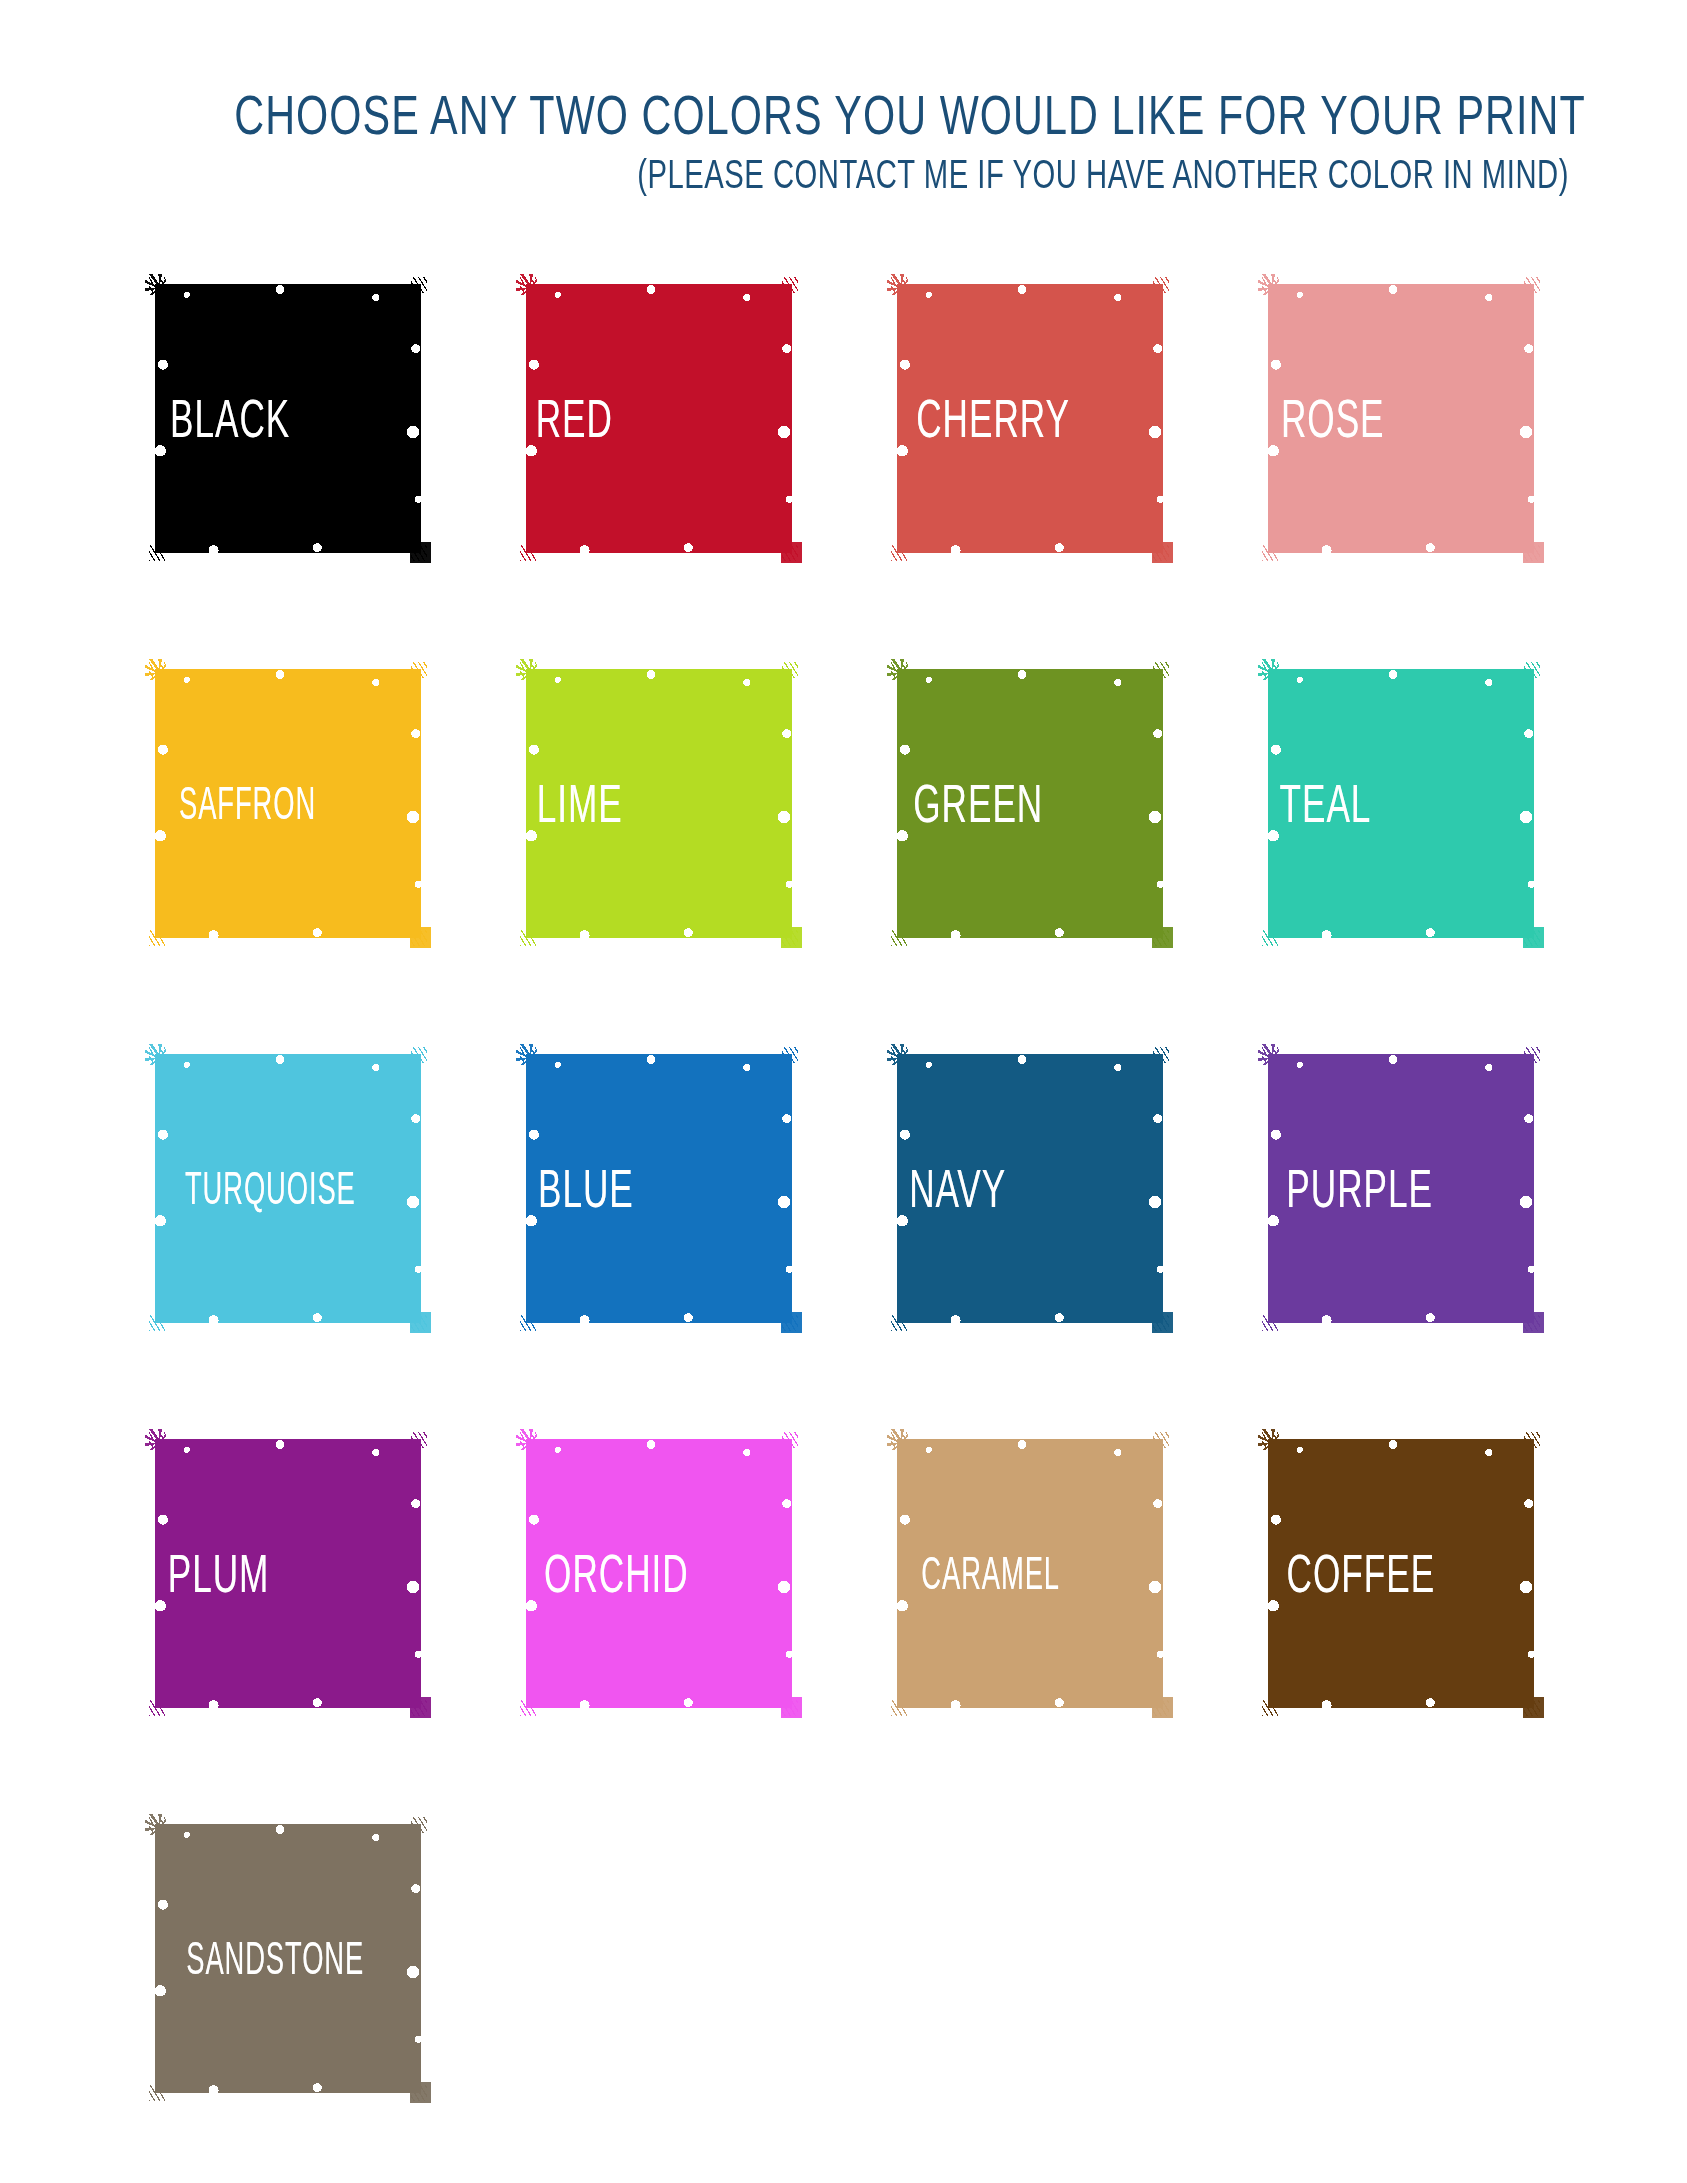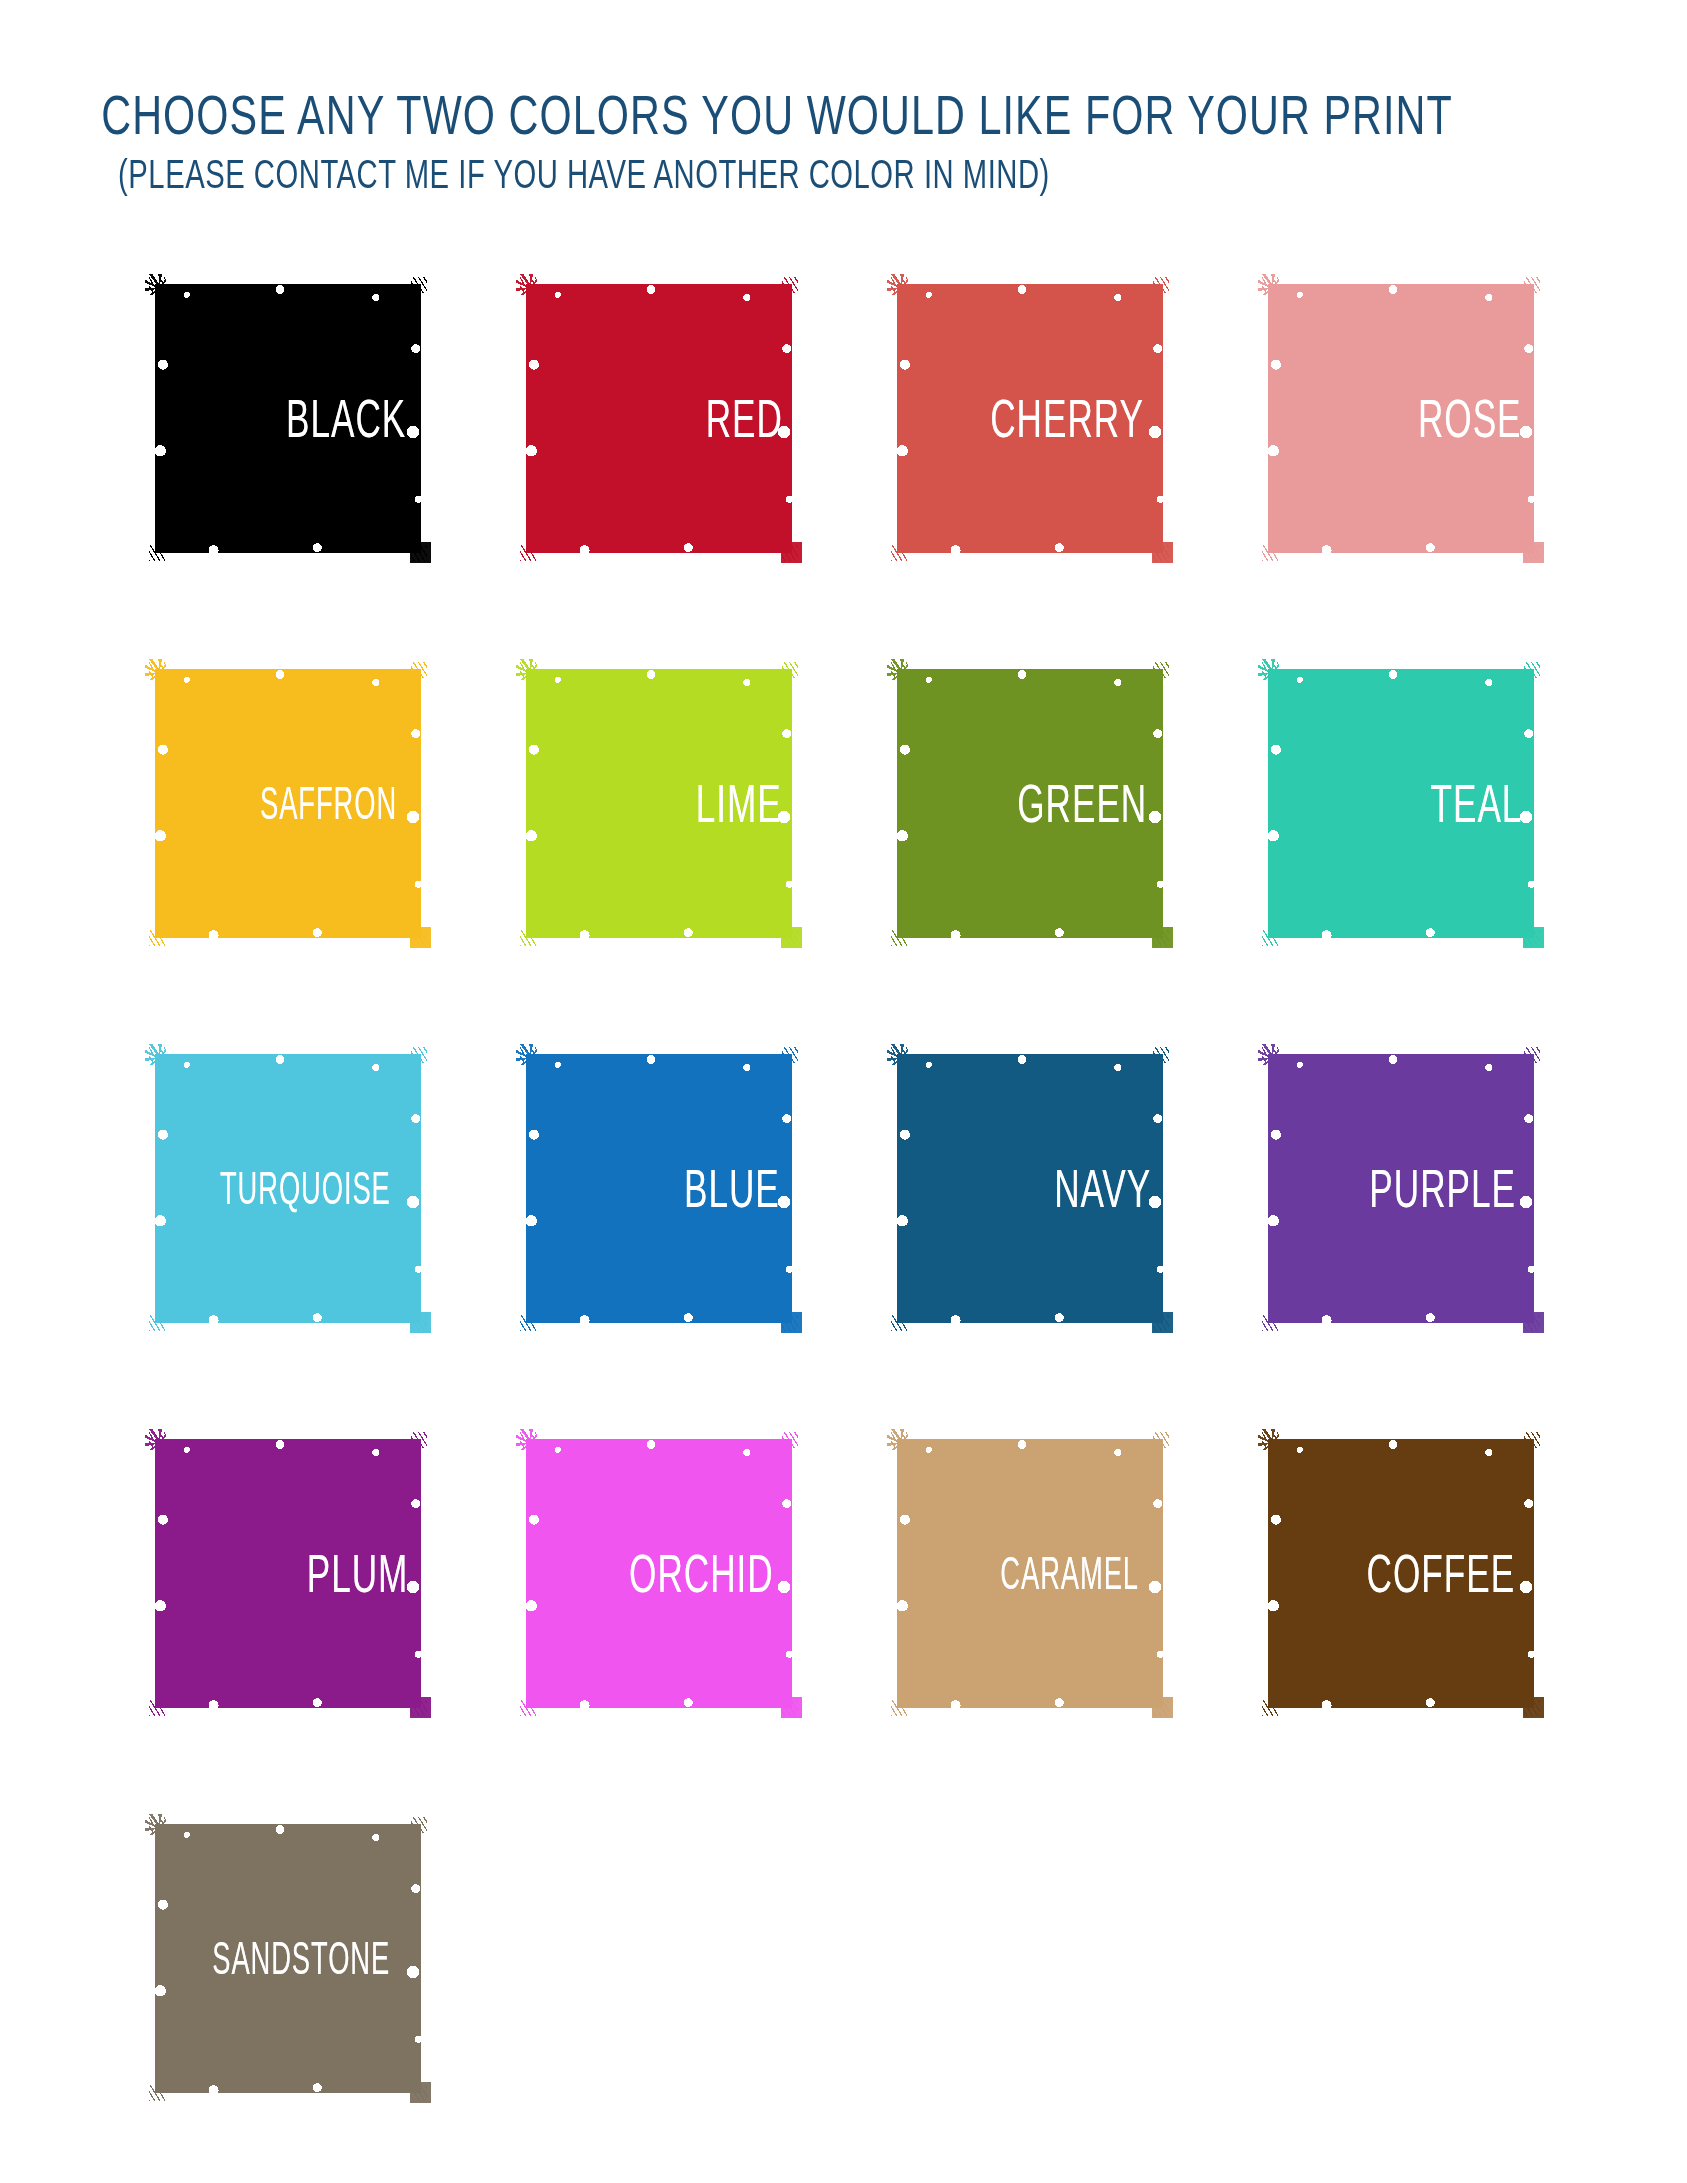--- a/index.html
+++ b/index.html
@@ -13,21 +13,21 @@
   body {
     font-family: "Liberation Sans", sans-serif;
     position: relative;
     overflow: hidden;
   }
 
   
   .header {
     width: 100%;
     padding-top: 87px;
-    text-align: left;
+    text-align: right;
   }
 
   .title {
     font-family: "Liberation Sans Narrow", "Liberation Sans", sans-serif;
     font-size: 47px;
     letter-spacing: 1.2px;
     line-height: 1.0;
     font-weight: 400;
     text-transform: uppercase;
     transform: scaleX(0.88) scaleY(1.18);
@@ -59,21 +59,21 @@
     grid-column-gap: 105px;
     grid-row-gap: 116px;
   }
 
   .swatch {
     position: relative;
     width: 266px;
     height: 269px;
     display: flex;
     align-items: center;
-    justify-content: flex-end;
+    justify-content: flex-start;
   }
 
   
   .swatch-fill {
     position: absolute;
     inset: 0;
     background-color: var(--c);
     
     -webkit-mask-image:
       radial-gradient(circle at 12% 4%, transparent 0 3.1px, #000 3.1px),

